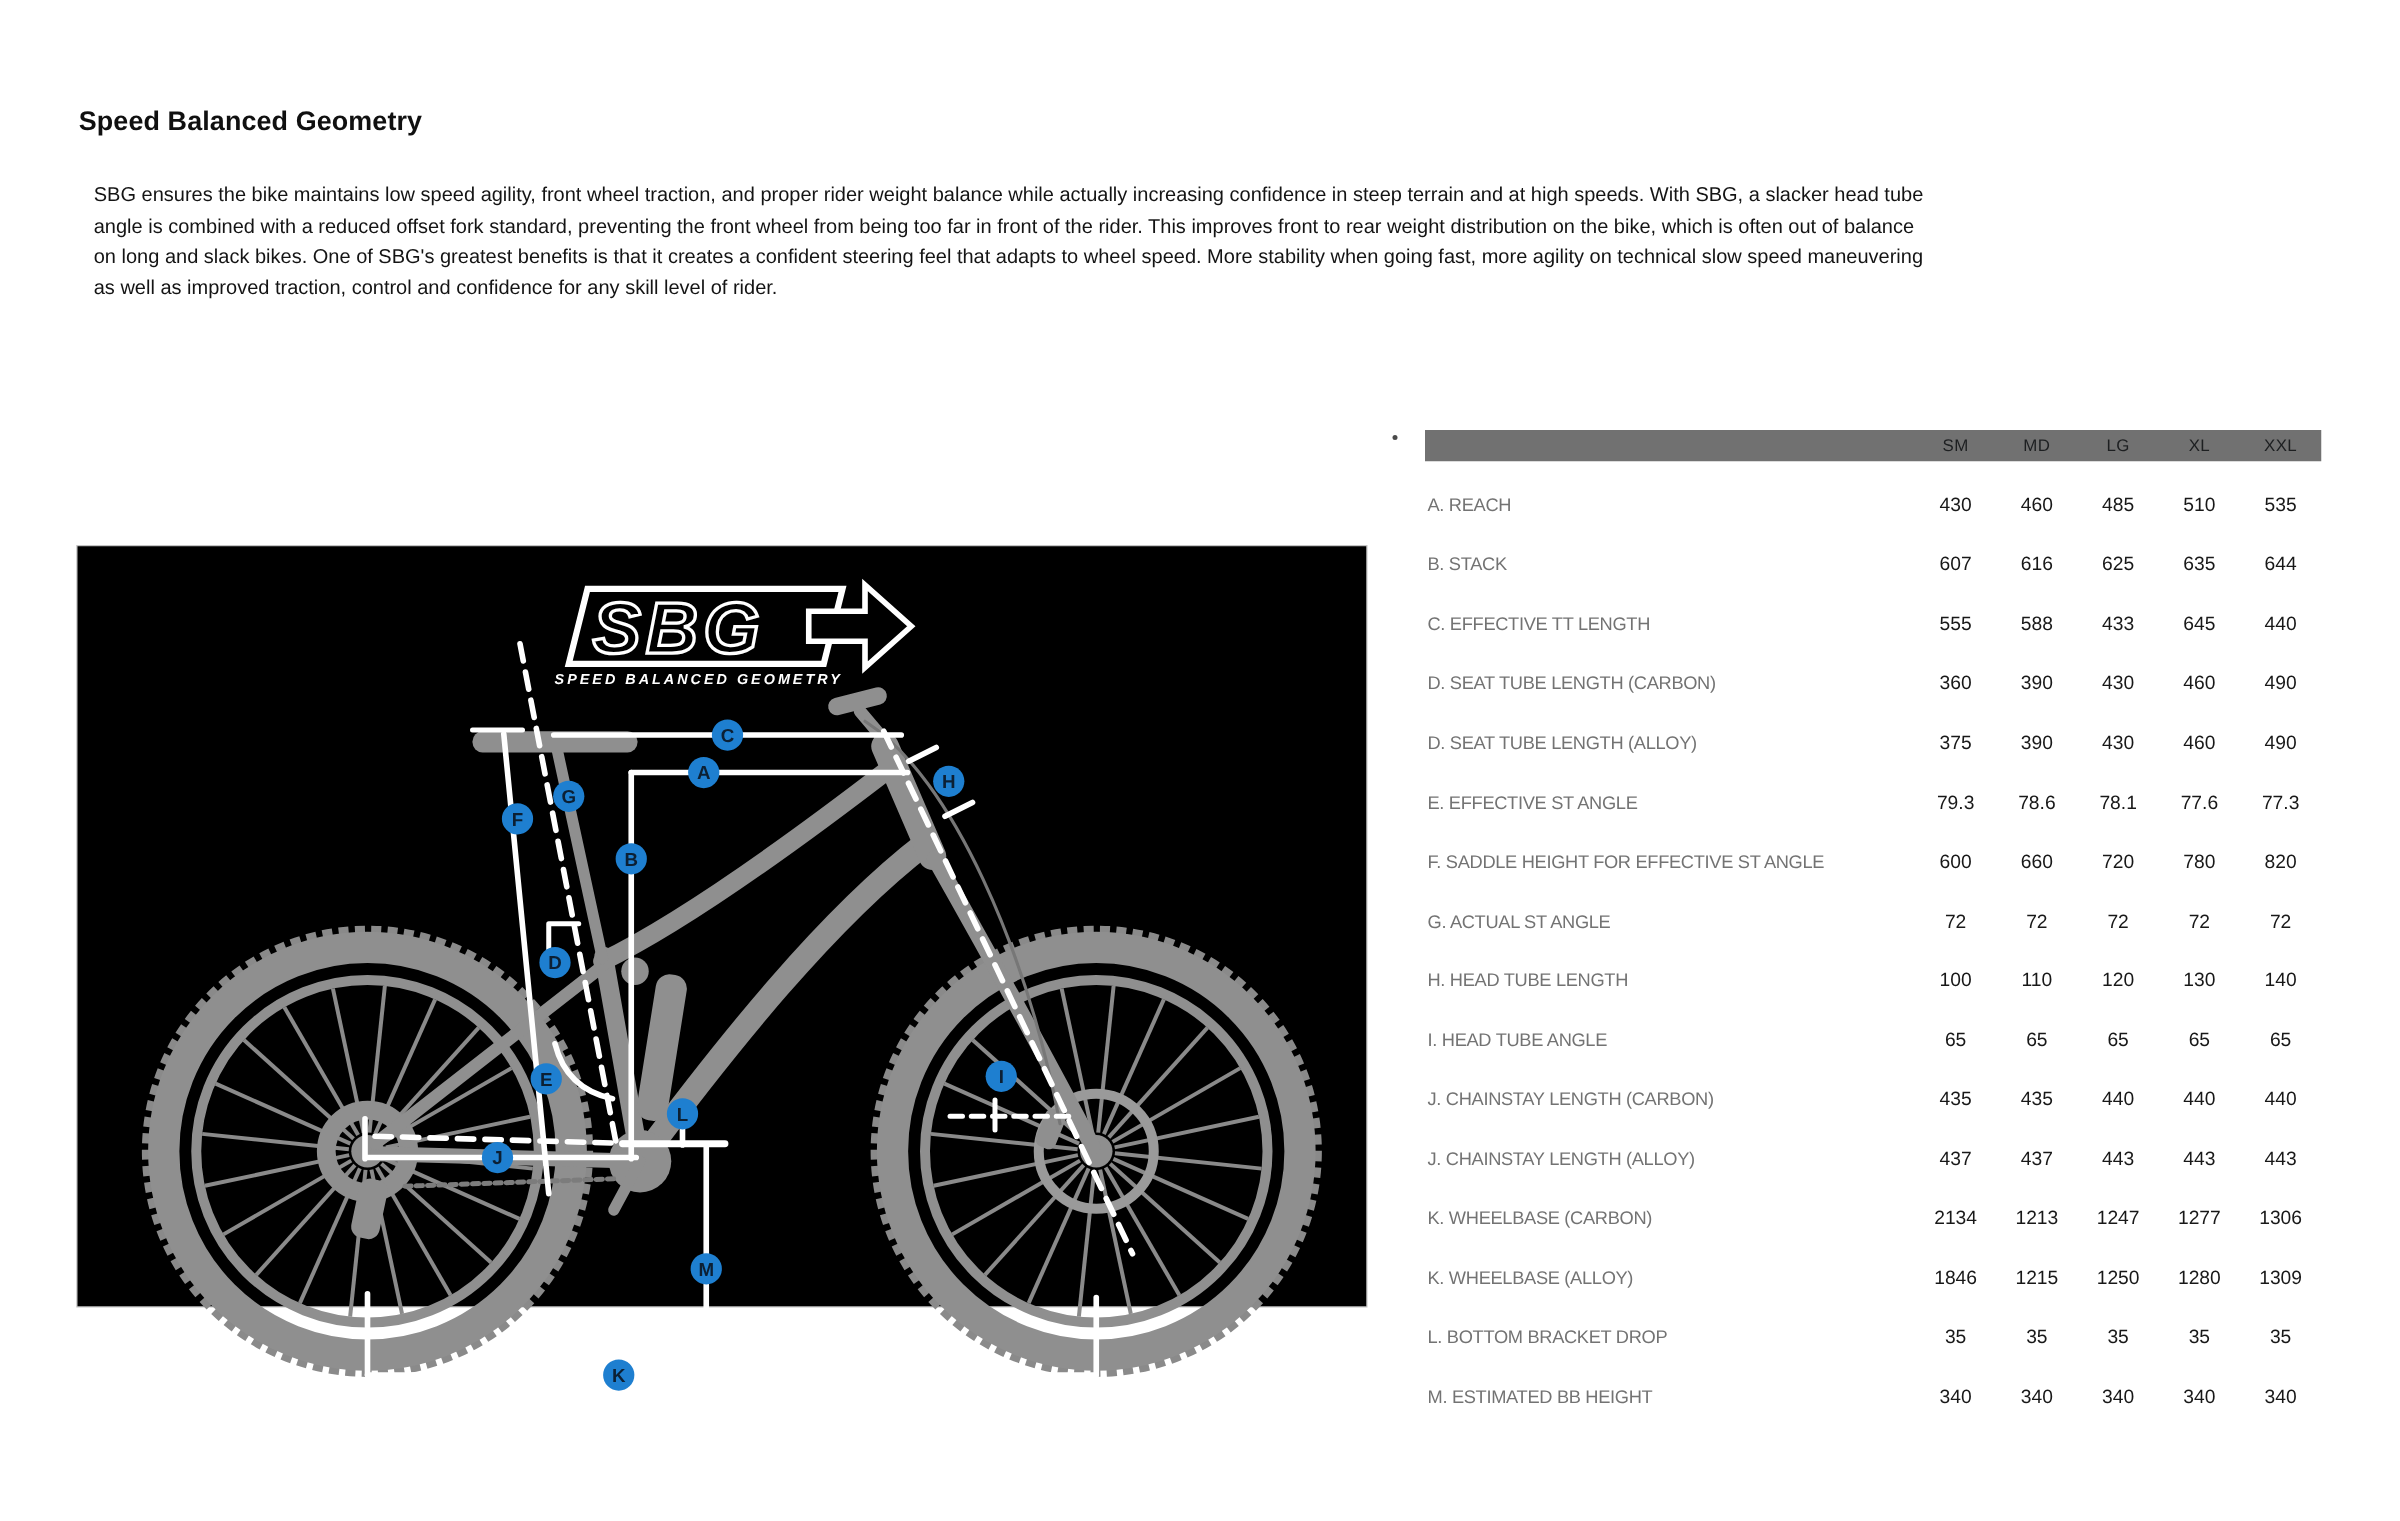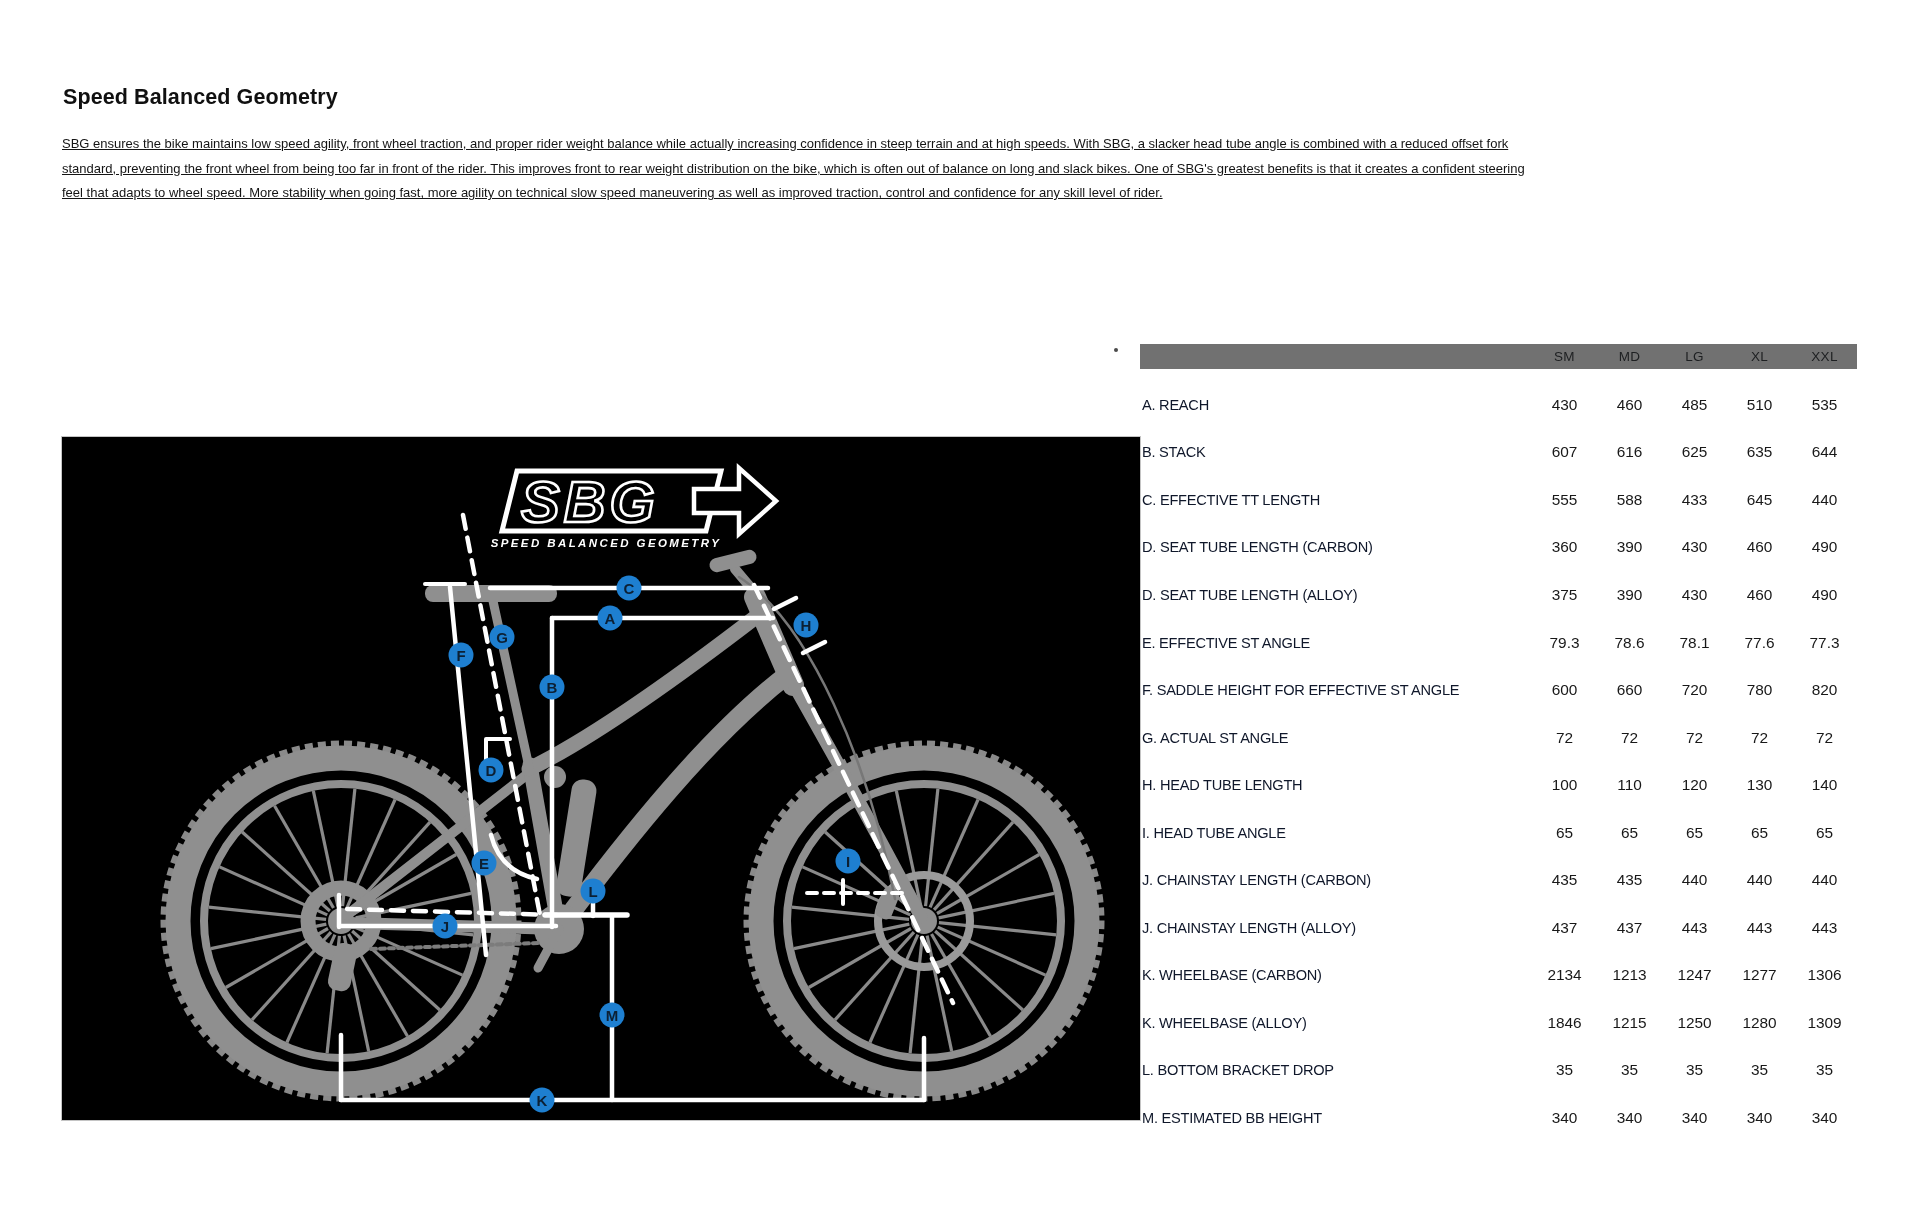--- a/index.html
+++ b/index.html
@@ -1,32 +1,32 @@
 <!DOCTYPE html>
 <html><head>
 <meta charset="utf-8">
 <style>
   html,body{margin:0;padding:0;background:#fff;}
   .page{position:relative;width:1920px;height:1217px;background:#ffffff;overflow:hidden;
         font-family:"Liberation Sans",sans-serif;color:#131313;}
   .page-title{position:absolute;left:63px;top:85px;font-size:21.5px;font-weight:bold;
               margin:0;color:#101010;letter-spacing:0.1px;}
-  .description{position:absolute;left:62px;top:132px;width:1468px;font-size:13px;
-               line-height:24.6px;color:#141414;margin:0;text-decoration:underline;}
-  .diagram-box{position:absolute;left:62px;top:437px;width:1031px;height:683px;background:#000;
-               box-shadow:0 0 0 1px #c4c4c4;padding-left:47px;}
+  .description{position:absolute;left:62px;top:132px;width:1468px;font-size:16px;
+               line-height:24.6px;color:#141414;margin:13px;}
+  .diagram-box{position:absolute;left:62px;top:437px;width:1031px;height:608px;background:#000;
+               box-shadow:0 0 0 1px #c4c4c4;}
   .diagram-box svg{display:block;font-family:"Liberation Sans",sans-serif;}
   .stray-dot{position:absolute;left:1114px;top:348px;width:4px;height:4px;border-radius:50%;background:#4a4a4a;}
   .geo-table{position:absolute;left:1140px;top:344px;width:717px;}
   .geo-header{display:flex;height:25px;background:#717171;align-items:center;}
   .geo-label-spacer{width:392px;}
   .size-cell{width:65px;text-align:center;font-size:13.5px;color:#1d1f21;font-weight:normal;letter-spacing:0.3px;}
   .geo-rows{margin-top:12px;}
   .geo-row{display:flex;height:47.55px;align-items:center;}
-  .row-label{width:392px;font-size:14.6px;color:#0f172a;letter-spacing:-0.25px;padding-left:2px;box-sizing:border-box;}
+  .row-label{width:392px;font-size:14.6px;color:#737373;letter-spacing:-0.25px;padding-left:2px;box-sizing:border-box;}
   .row-val{width:65px;text-align:center;font-size:15.4px;color:#181818;}
 </style>
 </head>
 <body>
 
 <div class="page">
 
   <h1 class="page-title">Speed Balanced Geometry</h1>
 
   <p class="description">SBG ensures the bike maintains low speed agility, front wheel traction, and proper rider weight balance while actually increasing confidence in steep terrain and at high speeds. With SBG, a slacker head tube angle is combined with a reduced offset fork standard, preventing the front wheel from being too far in front of the rider. This improves front to rear weight distribution on the bike, which is often out of balance on long and slack bikes. One of SBG's greatest benefits is that it creates a confident steering feel that adapts to wheel speed. More stability when going fast, more agility on technical slow speed maneuvering as well as improved traction, control and confidence for any skill level of rider.</p>

